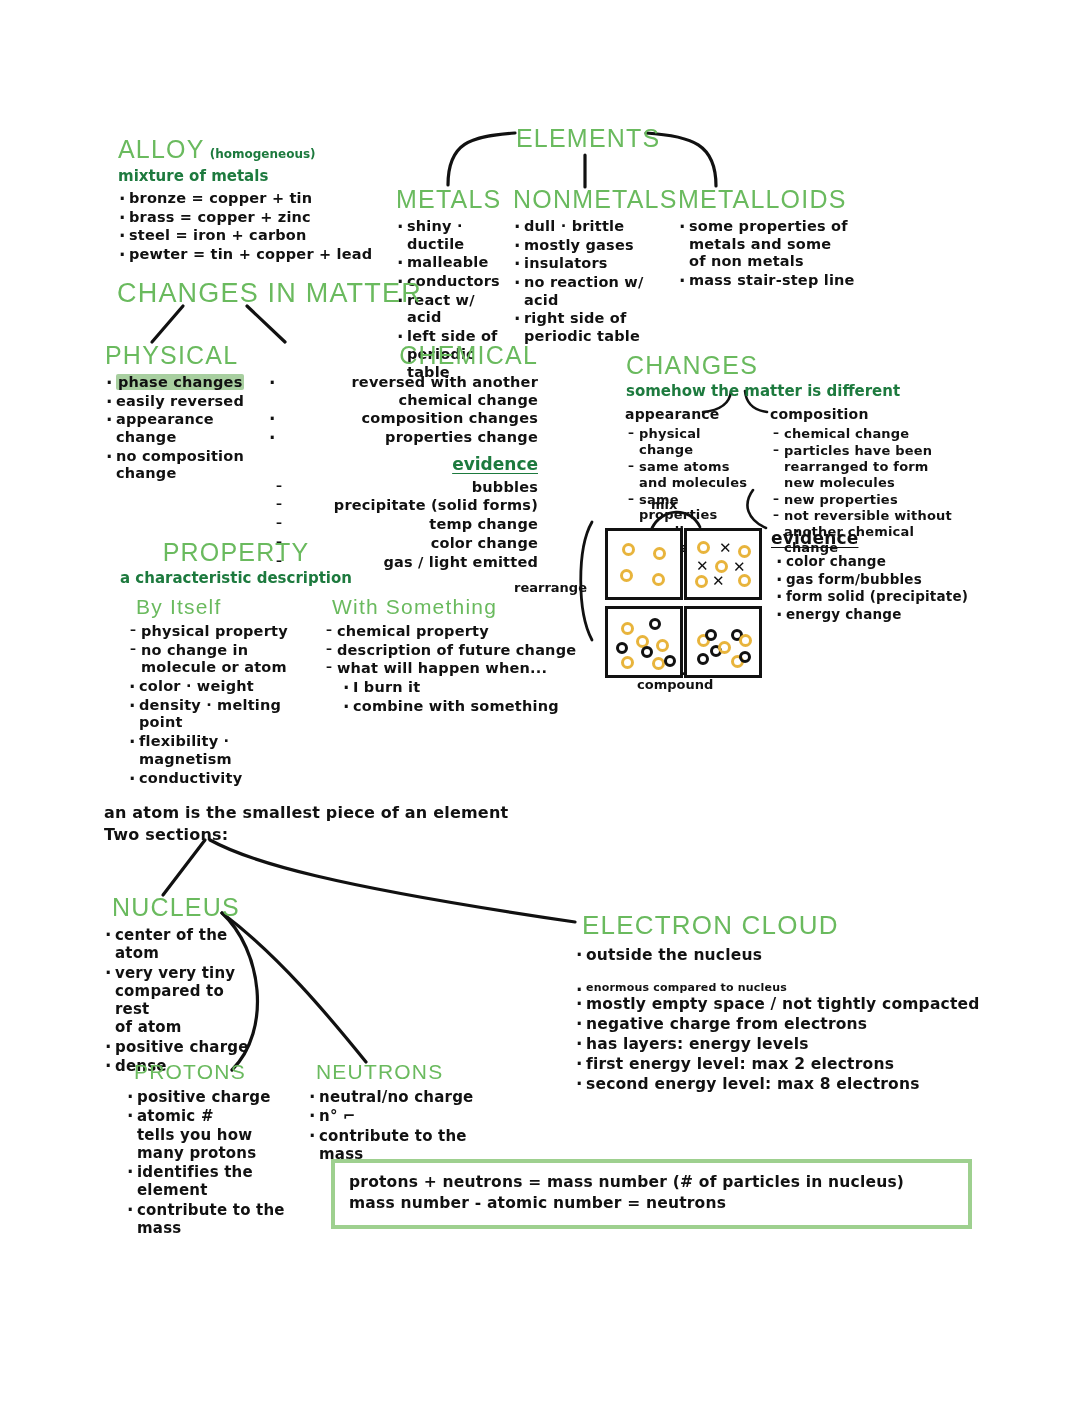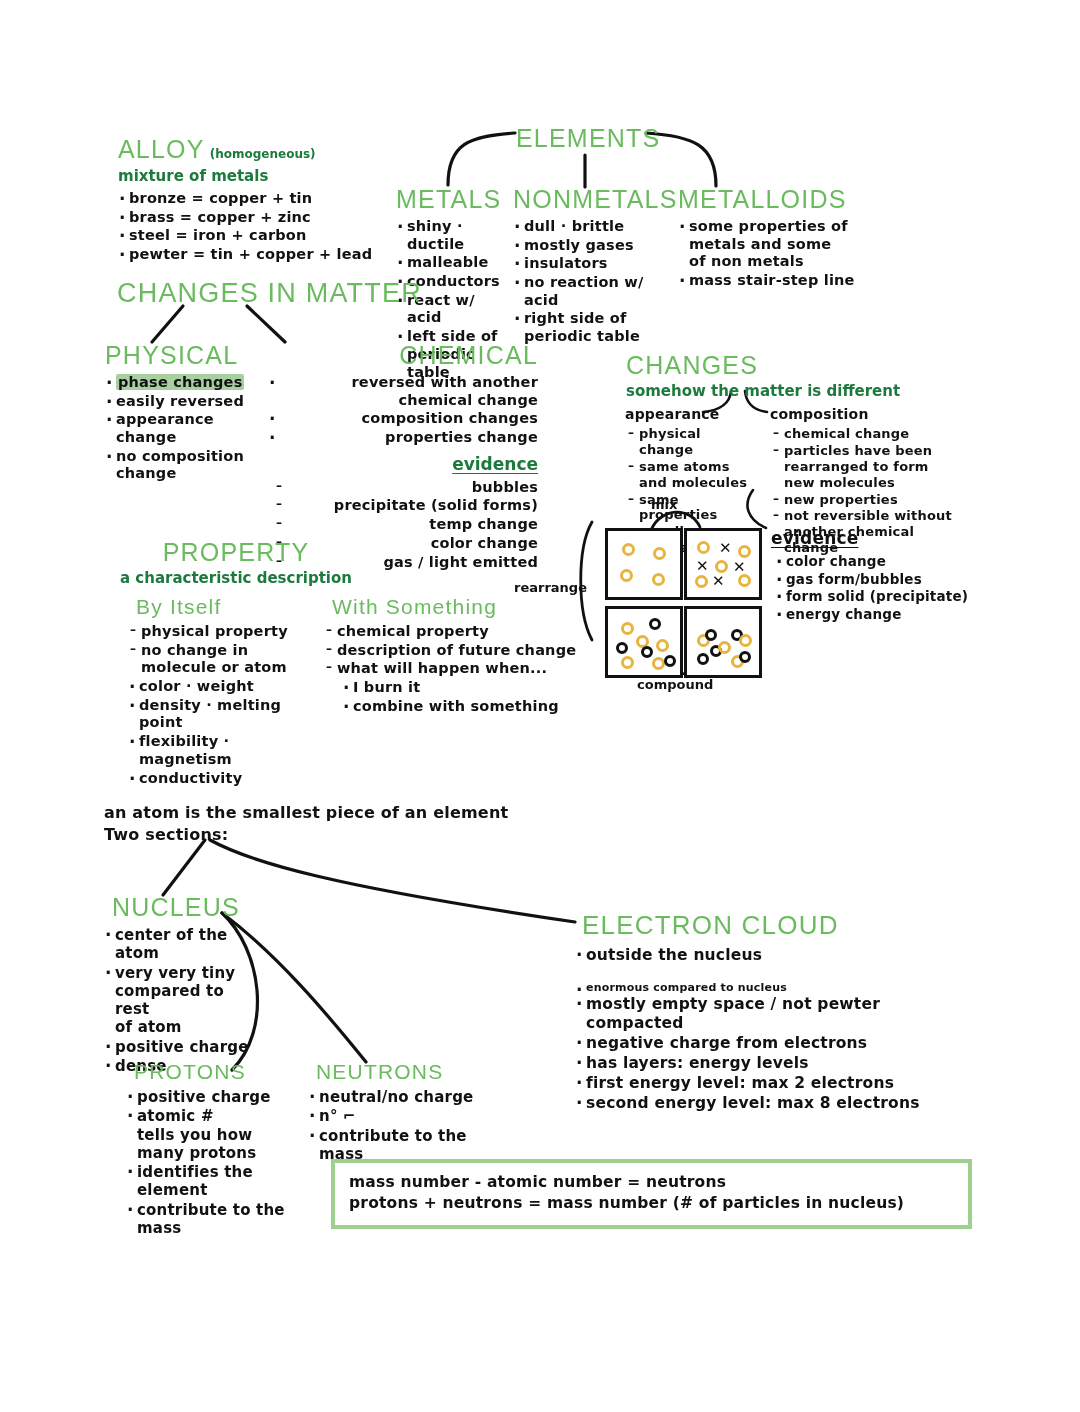--- a/index.html
+++ b/index.html
@@ -308,21 +308,21 @@
       <li style="font-size:15px;">positive charge</li>
       <li style="font-size:15px;">dense</li>
     </ul>
   </div>
 
   <div class="blk" style="left:582px;top:910px;width:400px;">
     <div class="hd" style="font-size:26px;">ELECTRON CLOUD</div>
     <ul class="bl" style="margin-top:5px;margin-left:-7px;">
       <li style="font-size:15.5px;">outside the nucleus</li>
       <li style="font-size:11px;margin-top:16px;">enormous compared to nucleus</li>
-      <li style="font-size:15.5px;">mostly empty space / not pewter compacted</li>
+      <li style="font-size:15.5px;">mostly empty space / not tightly compacted</li>
       <li style="font-size:15.5px;">negative charge from electrons</li>
       <li style="font-size:15.5px;">has layers: energy levels</li>
       <li style="font-size:15.5px;">first energy level: max 2 electrons</li>
       <li style="font-size:15.5px;">second energy level: max 8 electrons</li>
     </ul>
   </div>
 
   <div class="blk" style="left:134px;top:1060px;width:180px;">
     <div class="hd sm">PROTONS</div>
     <ul class="bl" style="margin-top:4px;margin-left:-8px;">
@@ -341,17 +341,17 @@
     <div class="hd sm">NEUTRONS</div>
     <ul class="bl" style="margin-top:4px;margin-left:-8px;">
       <li style="font-size:15px;">neutral/no charge</li>
       <li style="font-size:15px;">n° ⌐</li>
       <li style="font-size:15px;">contribute to the
 mass</li>
     </ul>
   </div>
 
   <div class="fbox" style="left:331px;top:1159px;width:605px;">
+    <div class="plain">protons + neutrons = mass number (# of particles in nucleus)</div>
     <div class="plain">mass number - atomic number = neutrons</div>
-    <div class="plain">protons + neutrons = mass number (# of particles in nucleus)</div>
   </div>
 
 </div>
 
 </body></html>

